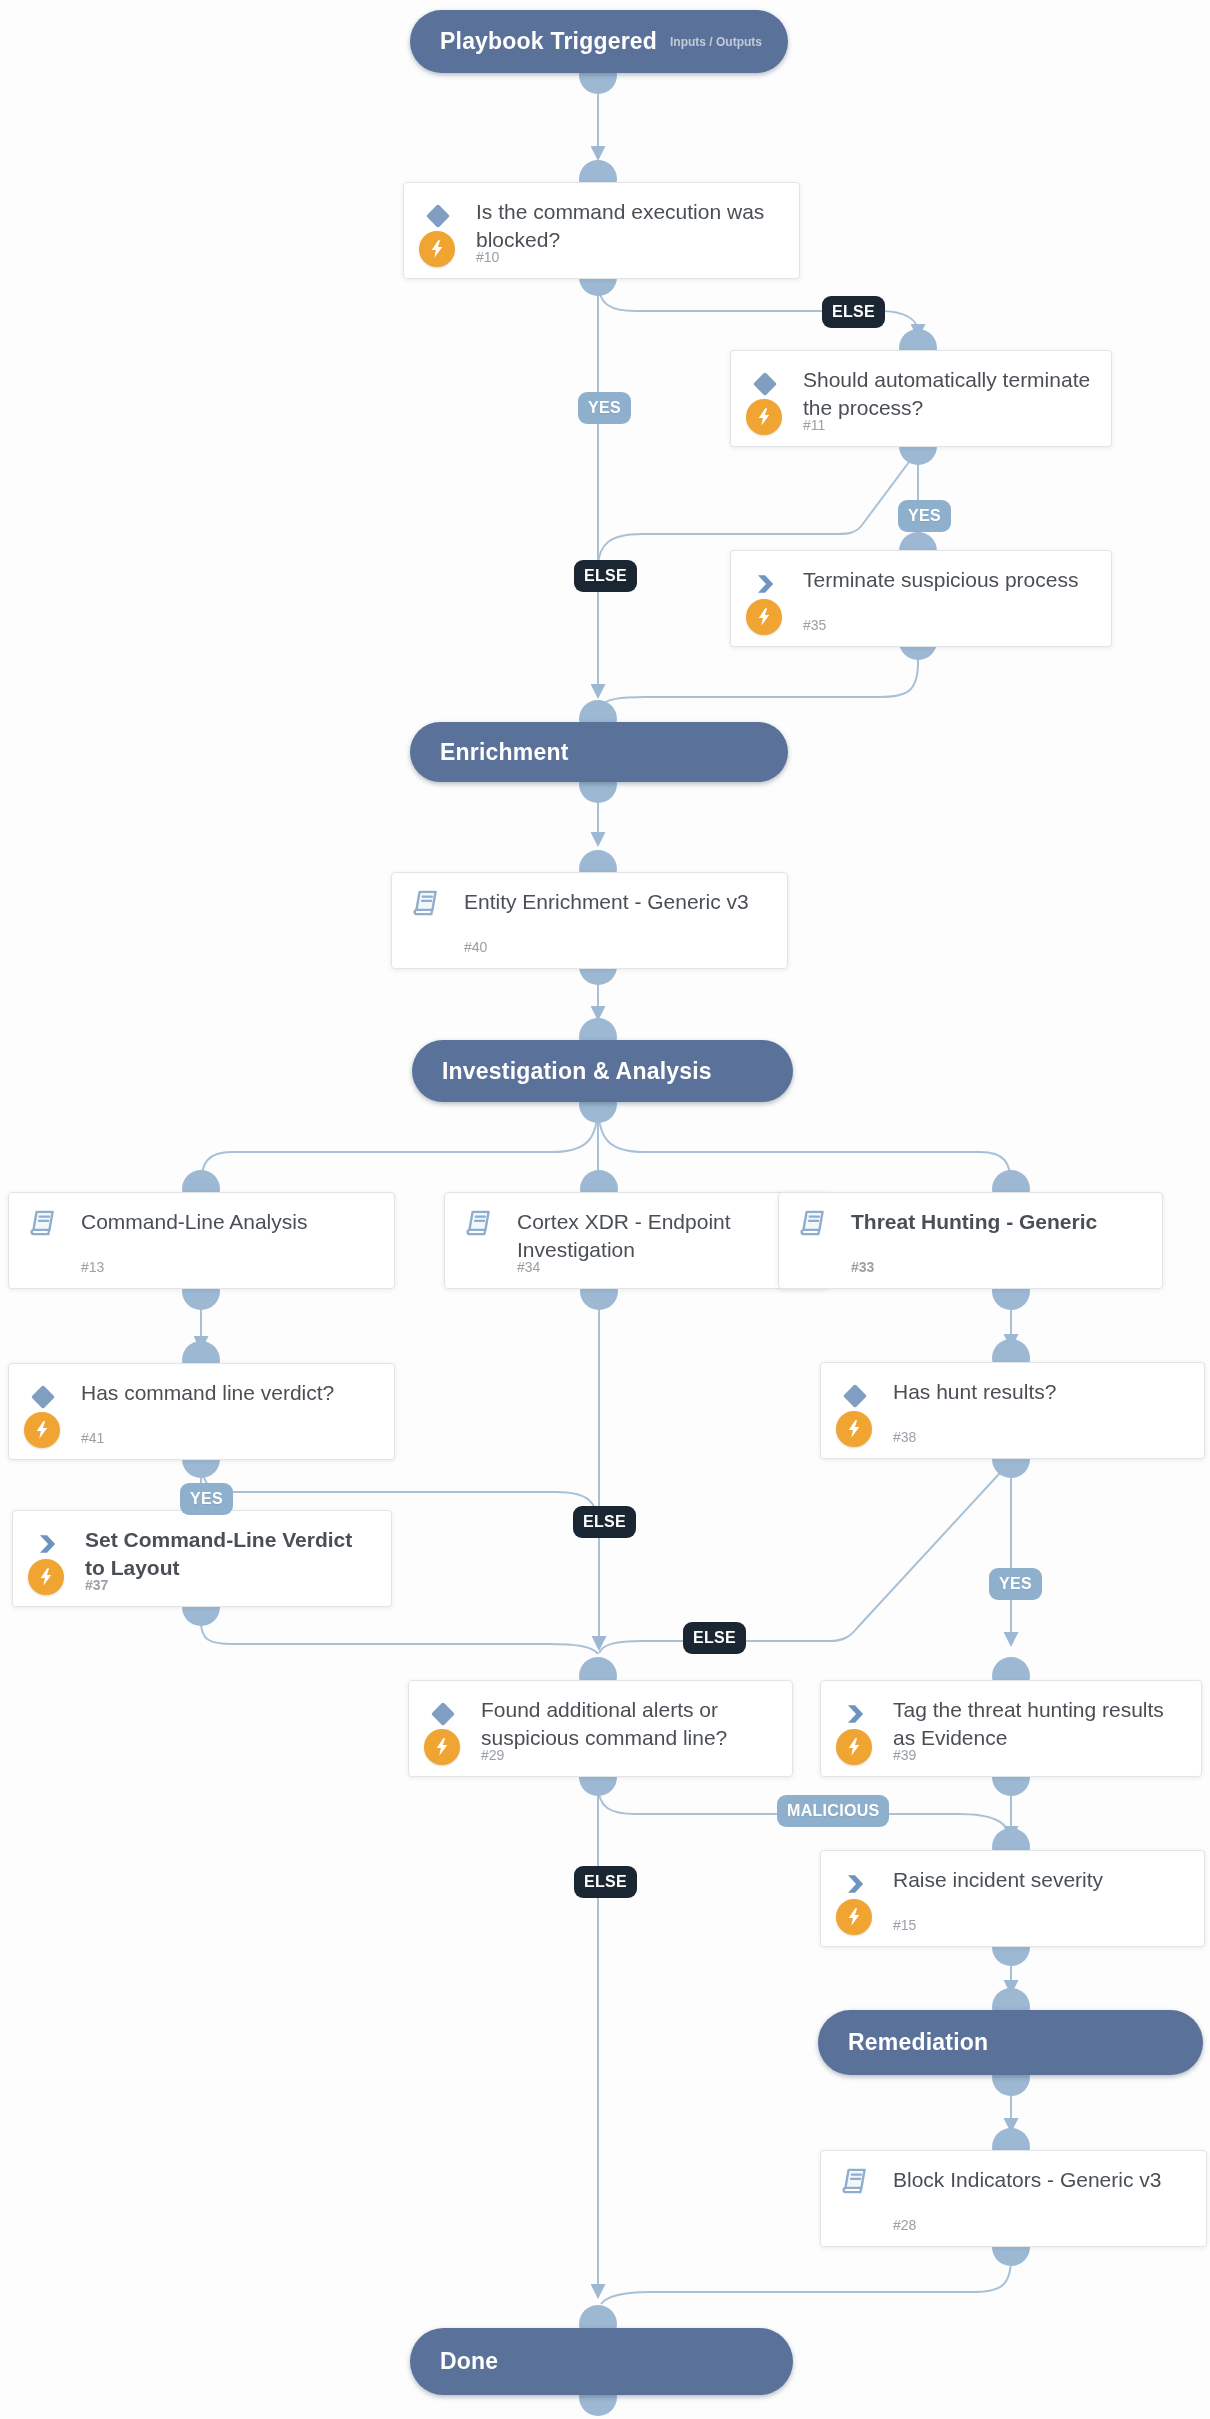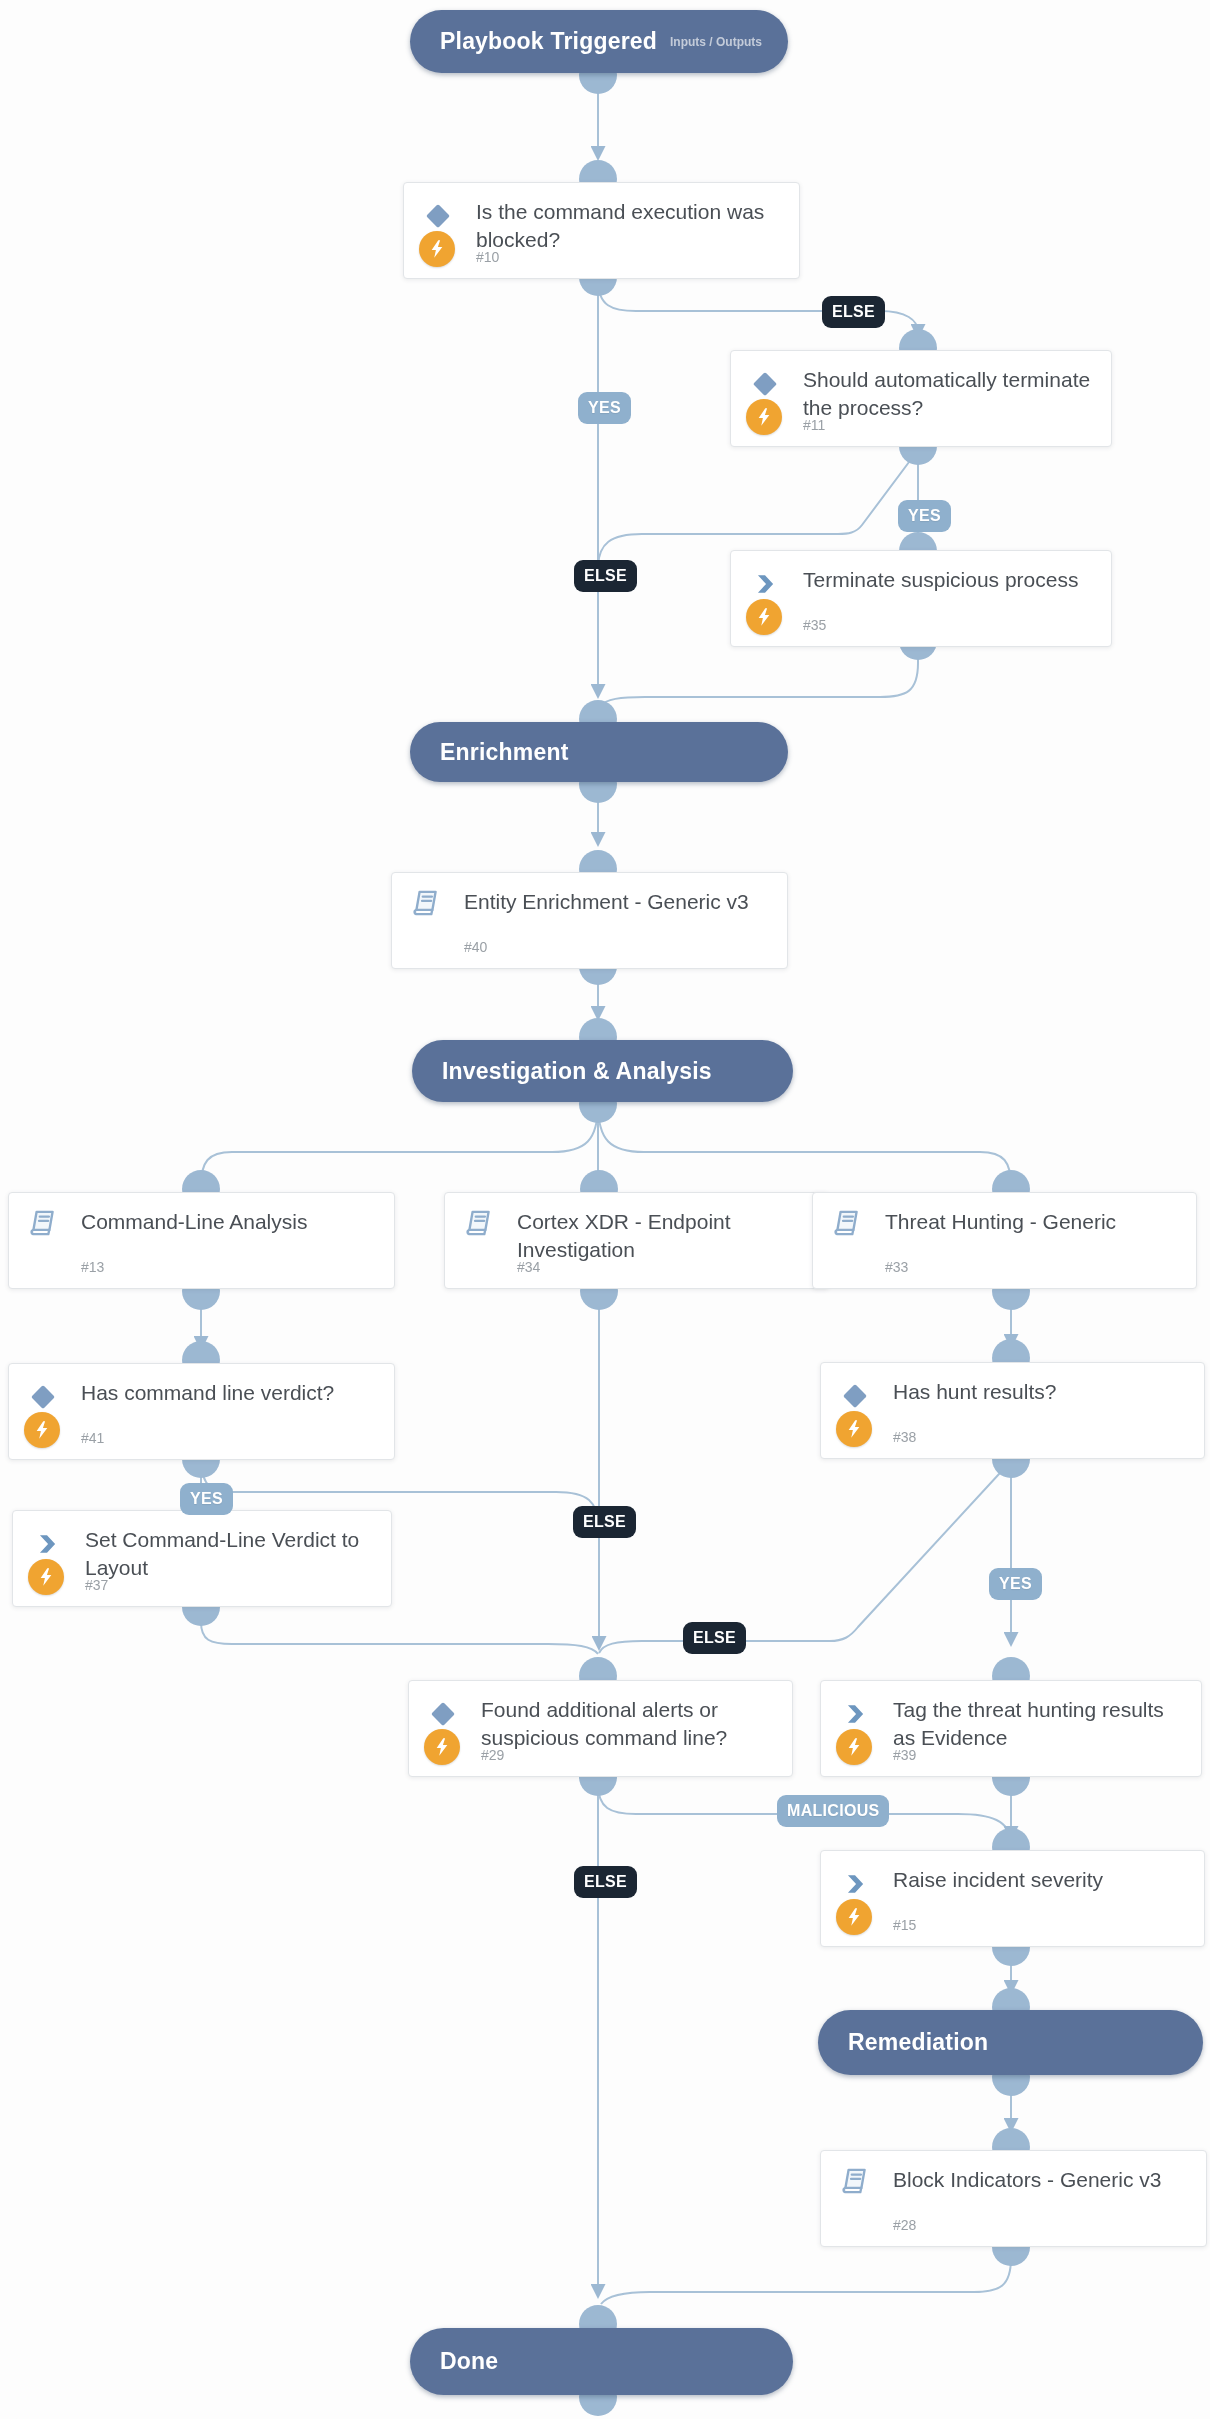--- a/index.html
+++ b/index.html
@@ -208,21 +208,21 @@
           <path d="M9 3.5 H24 L21 20.5 H6 Z" fill="#f2f7fb"></path>
           <path d="M12 8 h8.5 M11.3 12 h8.5"></path>
           <path d="M6 20.5 c-2.6 1 -2.1 4 .8 4 H20 l.8 -4"></path>
         </g>
       </svg>
     </span>
     <div class="title">Cortex XDR - Endpoint Investigation</div>
     <div class="tid">#34</div>
   </div>
 
-  <div class="card" style="left:812px;top:1192px;width:383px;">
+  <div class="card" style="left:778px;top:1192px;width:383px;font-weight:bold;">
     <span class="icn book">
       <svg viewBox="0 0 30 28" width="34" height="32">
         <g stroke="#8fadcc" stroke-width="2.2" fill="none" stroke-linejoin="round" stroke-linecap="round">
           <path d="M9 3.5 H24 L21 20.5 H6 Z" fill="#f2f7fb"></path>
           <path d="M12 8 h8.5 M11.3 12 h8.5"></path>
           <path d="M6 20.5 c-2.6 1 -2.1 4 .8 4 H20 l.8 -4"></path>
         </g>
       </svg>
     </span>
     <div class="title">Threat Hunting - Generic</div>
@@ -252,21 +252,21 @@
     </span>
     <div class="title">Has hunt results?</div>
     <span class="bolt">
       <svg viewBox="0 0 24 24" width="22" height="22">
           <path d="M13.4 2.5 L6.2 13.2 h4.6 L9 21.5 L17.8 9.8 h-4.8 L15.4 2.5 Z" fill="#fff"></path>
         </svg>
     </span>
     <div class="tid">#38</div>
   </div>
 
-  <div class="card" style="left:12px;top:1510px;width:378px;">
+  <div class="card" style="left:12px;top:1510px;width:378px;font-weight:bold;">
     <span class="icn">
       <svg viewBox="0 0 24 24" width="26" height="26">
           <path d="M5.5 4 H12 L19.5 12 L12 20 H5.5 L13 12 Z" fill="#6d96bf"></path>
         </svg>
     </span>
     <div class="title">Set Command-Line Verdict to Layout</div>
     <span class="bolt">
       <svg viewBox="0 0 24 24" width="22" height="22">
           <path d="M13.4 2.5 L6.2 13.2 h4.6 L9 21.5 L17.8 9.8 h-4.8 L15.4 2.5 Z" fill="#fff"></path>
         </svg>

